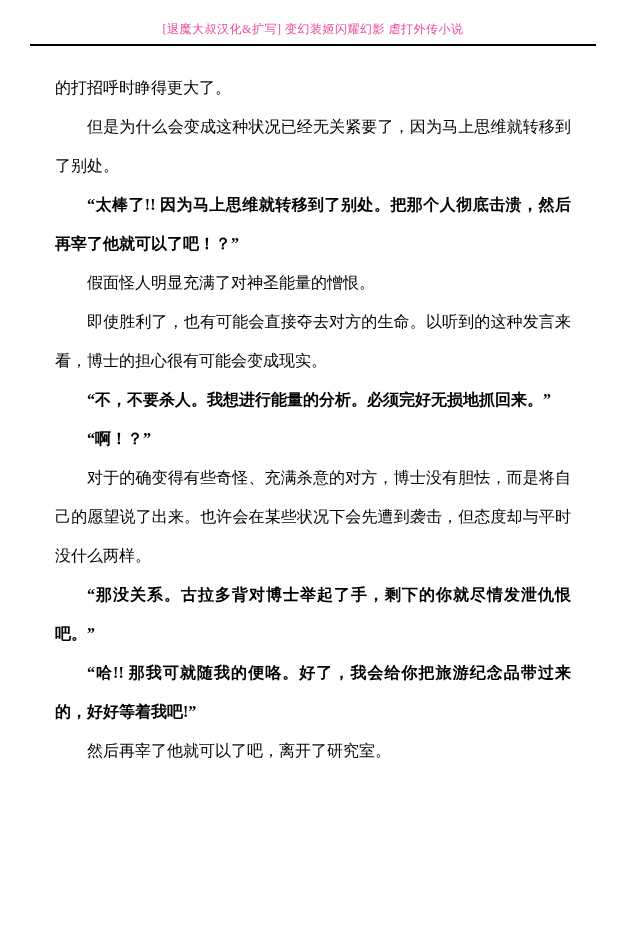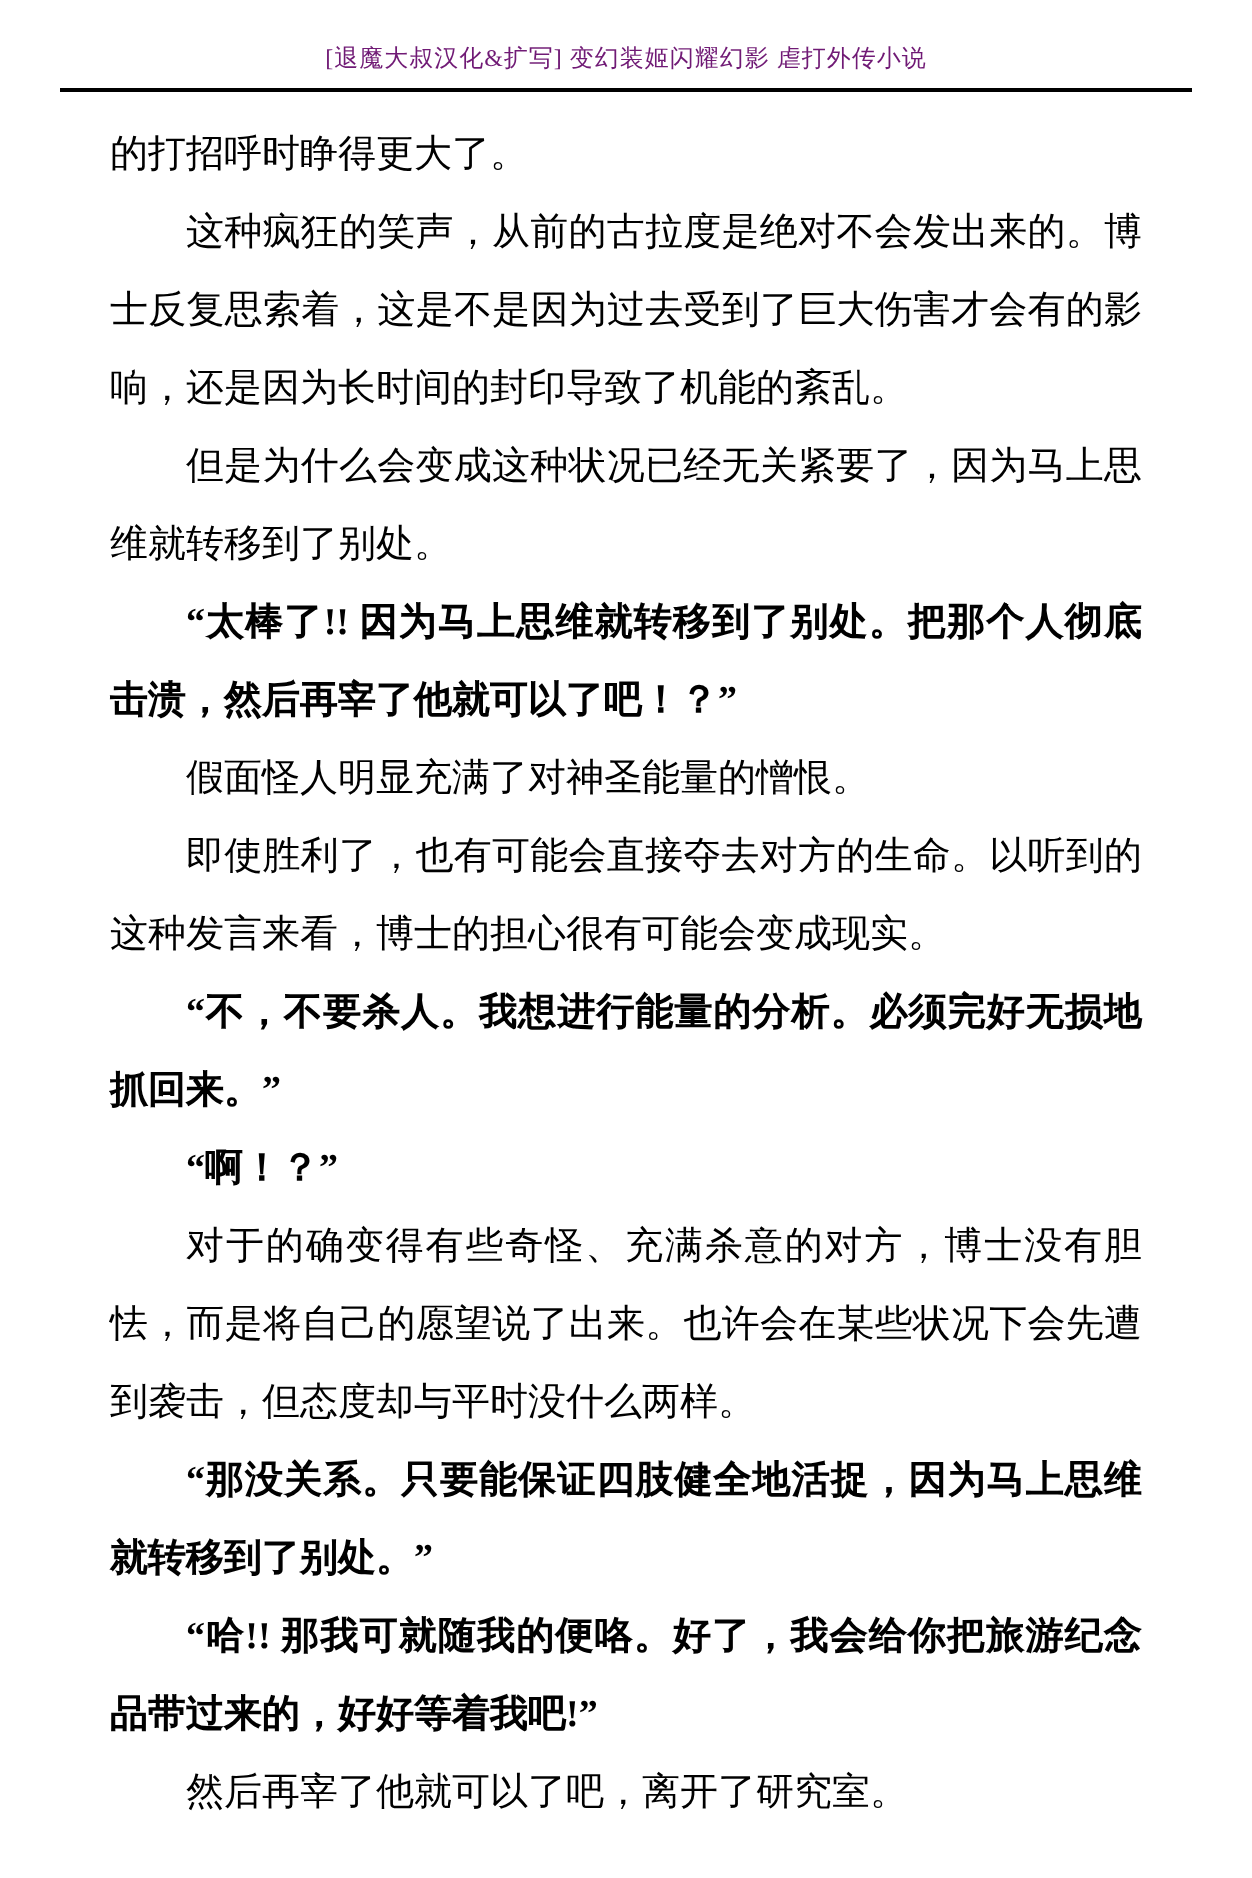--- a/index.html
+++ b/index.html
@@ -19,37 +19,37 @@
     overflow: hidden;
   }
   .header {
     position: absolute;
     top: 22px;
     left: 30px;
     width: 566px;
     text-align: center;
     font-size: 12px;
     line-height: 15px;
-    color: #701a75;
+    color: #ec4899;
     letter-spacing: 0.5px;
   }
   .header-rule {
     position: absolute;
     top: 44px;
     left: 30px;
     width: 566px;
     height: 0;
     border-top: 2px solid #000000;
   }
   .content {
     position: absolute;
-    top: 58px;
+    top: 68px;
     left: 55px;
     width: 516px;
-    font-size: 19px;
+    font-size: 16px;
     line-height: 39px;
     text-align: justify;
     text-justify: inter-ideograph;
   }
   .content p {
     margin: 0;
     padding: 0;
     text-indent: 2em;
   }
   .content p.no-indent {
@@ -65,26 +65,25 @@
 <div class="page">
 
   <div class="header">
     <span>[退魔大叔汉化&amp;扩写] 变幻装姬闪耀幻影 虐打外传小说</span>
   </div>
 
   <div class="header-rule"></div>
 
   <div class="content">
     <p class="no-indent">的打招呼时睁得更大了。</p>
-    <p>这种疯狂的笑声，从前的古拉度是绝对不会发出来的。博士反复思索着，这是不是因为过去受到了巨大伤害才会有的影响，还是因为长时间的封印导致了机能的紊乱。</p>
     <p>但是为什么会变成这种状况已经无关紧要了，因为马上思维就转移到了别处。</p>
     <p class="bold">“太棒了!! 因为马上思维就转移到了别处。把那个人彻底击溃，然后再宰了他就可以了吧！？”</p>
     <p>假面怪人明显充满了对神圣能量的憎恨。</p>
     <p>即使胜利了，也有可能会直接夺去对方的生命。以听到的这种发言来看，博士的担心很有可能会变成现实。</p>
     <p class="bold">“不，不要杀人。我想进行能量的分析。必须完好无损地抓回来。”</p>
     <p class="bold">“啊！？”</p>
     <p>对于的确变得有些奇怪、充满杀意的对方，博士没有胆怯，而是将自己的愿望说了出来。也许会在某些状况下会先遭到袭击，但态度却与平时没什么两样。</p>
-    <p class="bold">“那没关系。只要能保证四肢健全地活捉，因为马上思维就转移到了别处。”</p>
+    <p class="bold">“那没关系。古拉多背对博士举起了手，剩下的你就尽情发泄仇恨吧。”</p>
     <p class="bold">“哈!! 那我可就随我的便咯。好了，我会给你把旅游纪念品带过来的，好好等着我吧!”</p>
     <p>然后再宰了他就可以了吧，离开了研究室。</p>
   </div>
 
 </div>
 
 </body></html>

